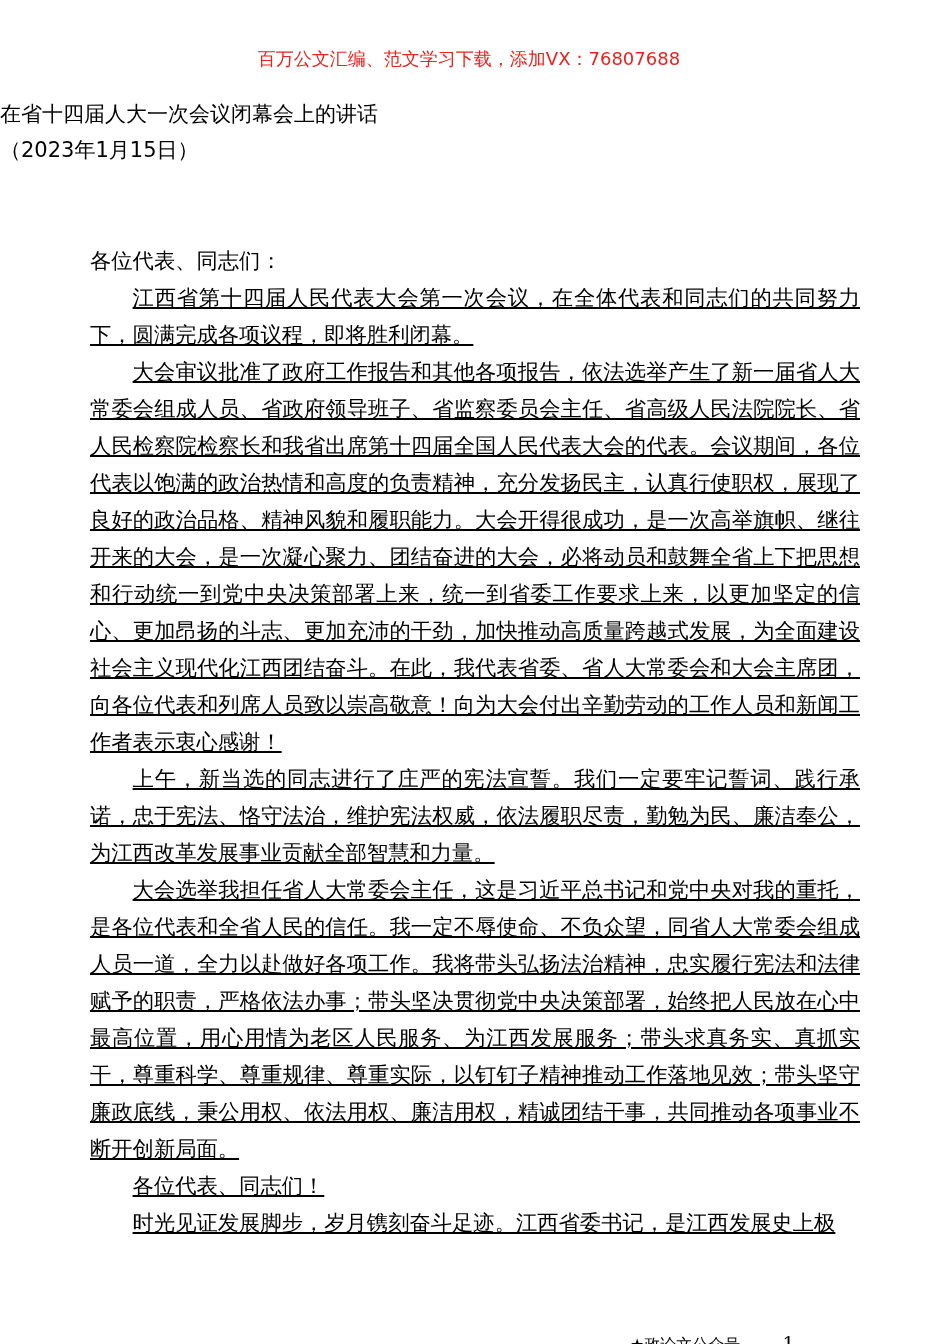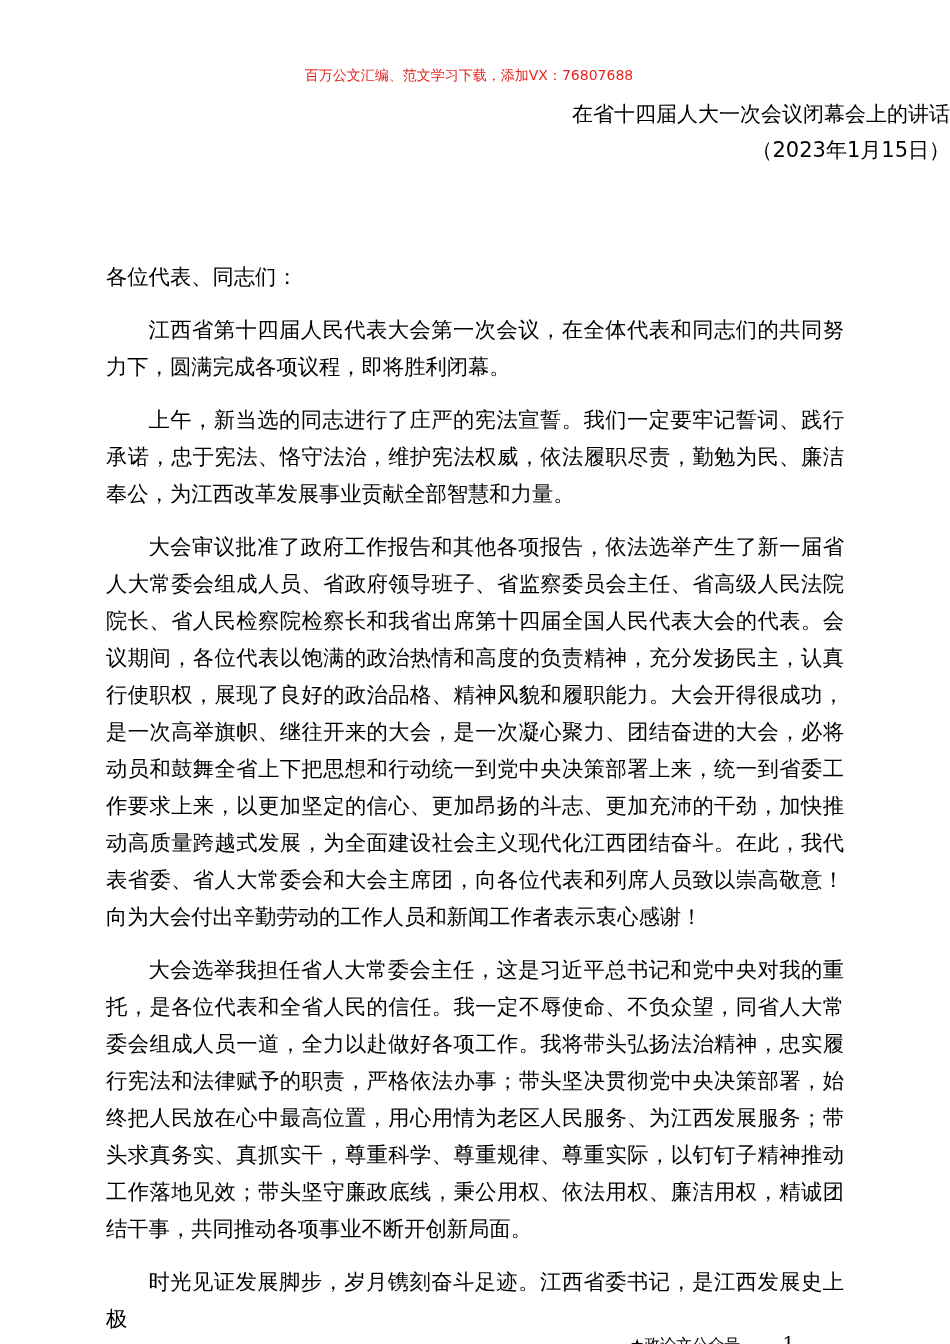--- a/index.html
+++ b/index.html
@@ -2,54 +2,55 @@
 <html><head>
 <meta charset="utf-8">
 <style>
   html, body { margin: 0; padding: 0; background: #ffffff; }
   body {
     width: 950px; height: 1344px; position: relative; overflow: hidden;
     font-family: "DejaVu Sans", "Liberation Sans", sans-serif;
     color: #000000;
   }
   .watermark {
-    position: absolute; top: 62px; left: 0; width: 938px;
-    text-align: center; font-size: 14px; color: #e8231f; line-height: 26px;
+    position: absolute; top: 46px; left: 0; width: 938px;
+    text-align: center; font-size: 18px; color: #e8231f; line-height: 26px;
   }
   .title-block {
-    position: absolute; top: 96px; left: 0; width: 950px; text-align: right;
+    position: absolute; top: 96px; left: 0; width: 950px; text-align: left;
     font-size: 21px; line-height: 36px;
   }
   .body-text {
     position: absolute; top: 242px; left: 90px; width: 770px;
     font-size: 21.3px; line-height: 37px; text-align: justify;
   }
-  .body-text p { margin: 16px; }
-  .indent { text-indent: 2em; }
+  .body-text p { margin: 0; }
+  .indent { text-indent: 2em; text-decoration: underline; }
   .footer {
     position: absolute; top: 1284px; left: 630px;
     font-size: 16px; line-height: 22px; white-space: nowrap; margin-top: 48px;
   }
   .footer .page { font-family: "DejaVu Serif", serif; font-size: 19px; margin-left: 8px; letter-spacing: 2px; }
 </style>
 </head>
 <body>
 
 <div class="watermark">百万公文汇编、范文学习下载，添加VX：76807688</div>
 
 <div class="title-block">
   <div>在省十四届人大一次会议闭幕会上的讲话</div>
   <div>（2023年1月15日）</div>
 </div>
 
 <div class="body-text">
   <p>各位代表、同志们：</p>
   <p class="indent">江西省第十四届人民代表大会第一次会议，在全体代表和同志们的共同努力下，圆满完成各项议程，即将胜利闭幕。</p>
+  <p class="indent">大会审议批准了政府工作报告和其他各项报告，依法选举产生了新一届省人大常委会组成人员、省政府领导班子、省监察委员会主任、省高级人民法院院长、省人民检察院检察长和我省出席第十四届全国人民代表大会的代表。会议期间，各位代表以饱满的政治热情和高度的负责精神，充分发扬民主，认真行使职权，展现了良好的政治品格、精神风貌和履职能力。大会开得很成功，是一次高举旗帜、继往开来的大会，是一次凝心聚力、团结奋进的大会，必将动员和鼓舞全省上下把思想和行动统一到党中央决策部署上来，统一到省委工作要求上来，以更加坚定的信心、更加昂扬的斗志、更加充沛的干劲，加快推动高质量跨越式发展，为全面建设社会主义现代化江西团结奋斗。在此，我代表省委、省人大常委会和大会主席团，向各位代表和列席人员致以崇高敬意！向为大会付出辛勤劳动的工作人员和新闻工作者表示衷心感谢！</p>
   <p class="indent">上午，新当选的同志进行了庄严的宪法宣誓。我们一定要牢记誓词、践行承诺，忠于宪法、恪守法治，维护宪法权威，依法履职尽责，勤勉为民、廉洁奉公，为江西改革发展事业贡献全部智慧和力量。</p>
-  <p class="indent">大会审议批准了政府工作报告和其他各项报告，依法选举产生了新一届省人大常委会组成人员、省政府领导班子、省监察委员会主任、省高级人民法院院长、省人民检察院检察长和我省出席第十四届全国人民代表大会的代表。会议期间，各位代表以饱满的政治热情和高度的负责精神，充分发扬民主，认真行使职权，展现了良好的政治品格、精神风貌和履职能力。大会开得很成功，是一次高举旗帜、继往开来的大会，是一次凝心聚力、团结奋进的大会，必将动员和鼓舞全省上下把思想和行动统一到党中央决策部署上来，统一到省委工作要求上来，以更加坚定的信心、更加昂扬的斗志、更加充沛的干劲，加快推动高质量跨越式发展，为全面建设社会主义现代化江西团结奋斗。在此，我代表省委、省人大常委会和大会主席团，向各位代表和列席人员致以崇高敬意！向为大会付出辛勤劳动的工作人员和新闻工作者表示衷心感谢！</p>
   <p class="indent">大会选举我担任省人大常委会主任，这是习近平总书记和党中央对我的重托，是各位代表和全省人民的信任。我一定不辱使命、不负众望，同省人大常委会组成人员一道，全力以赴做好各项工作。我将带头弘扬法治精神，忠实履行宪法和法律赋予的职责，严格依法办事；带头坚决贯彻党中央决策部署，始终把人民放在心中最高位置，用心用情为老区人民服务、为江西发展服务；带头求真务实、真抓实干，尊重科学、尊重规律、尊重实际，以钉钉子精神推动工作落地见效；带头坚守廉政底线，秉公用权、依法用权、廉洁用权，精诚团结干事，共同推动各项事业不断开创新局面。</p>
+  <p class="indent">各位代表、同志们！</p>
   <p class="indent">时光见证发展脚步，岁月镌刻奋斗足迹。江西省委书记，是江西发展史上极</p>
 </div>
 
 <div class="footer">
   <span>★政论文公众号</span>
   <span class="page">— 1 —</span>
 </div>
 
 </body></html>

